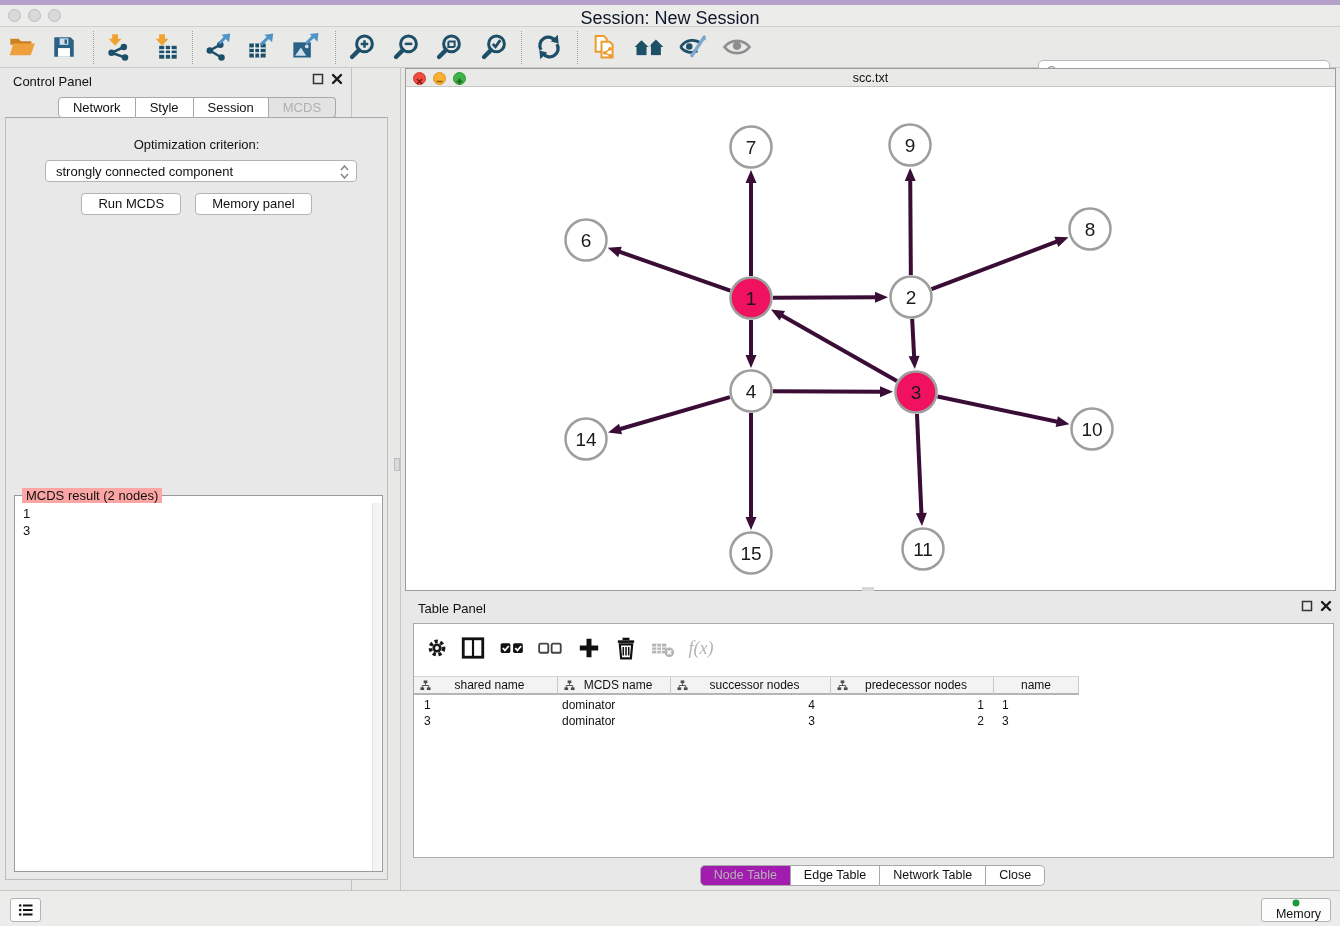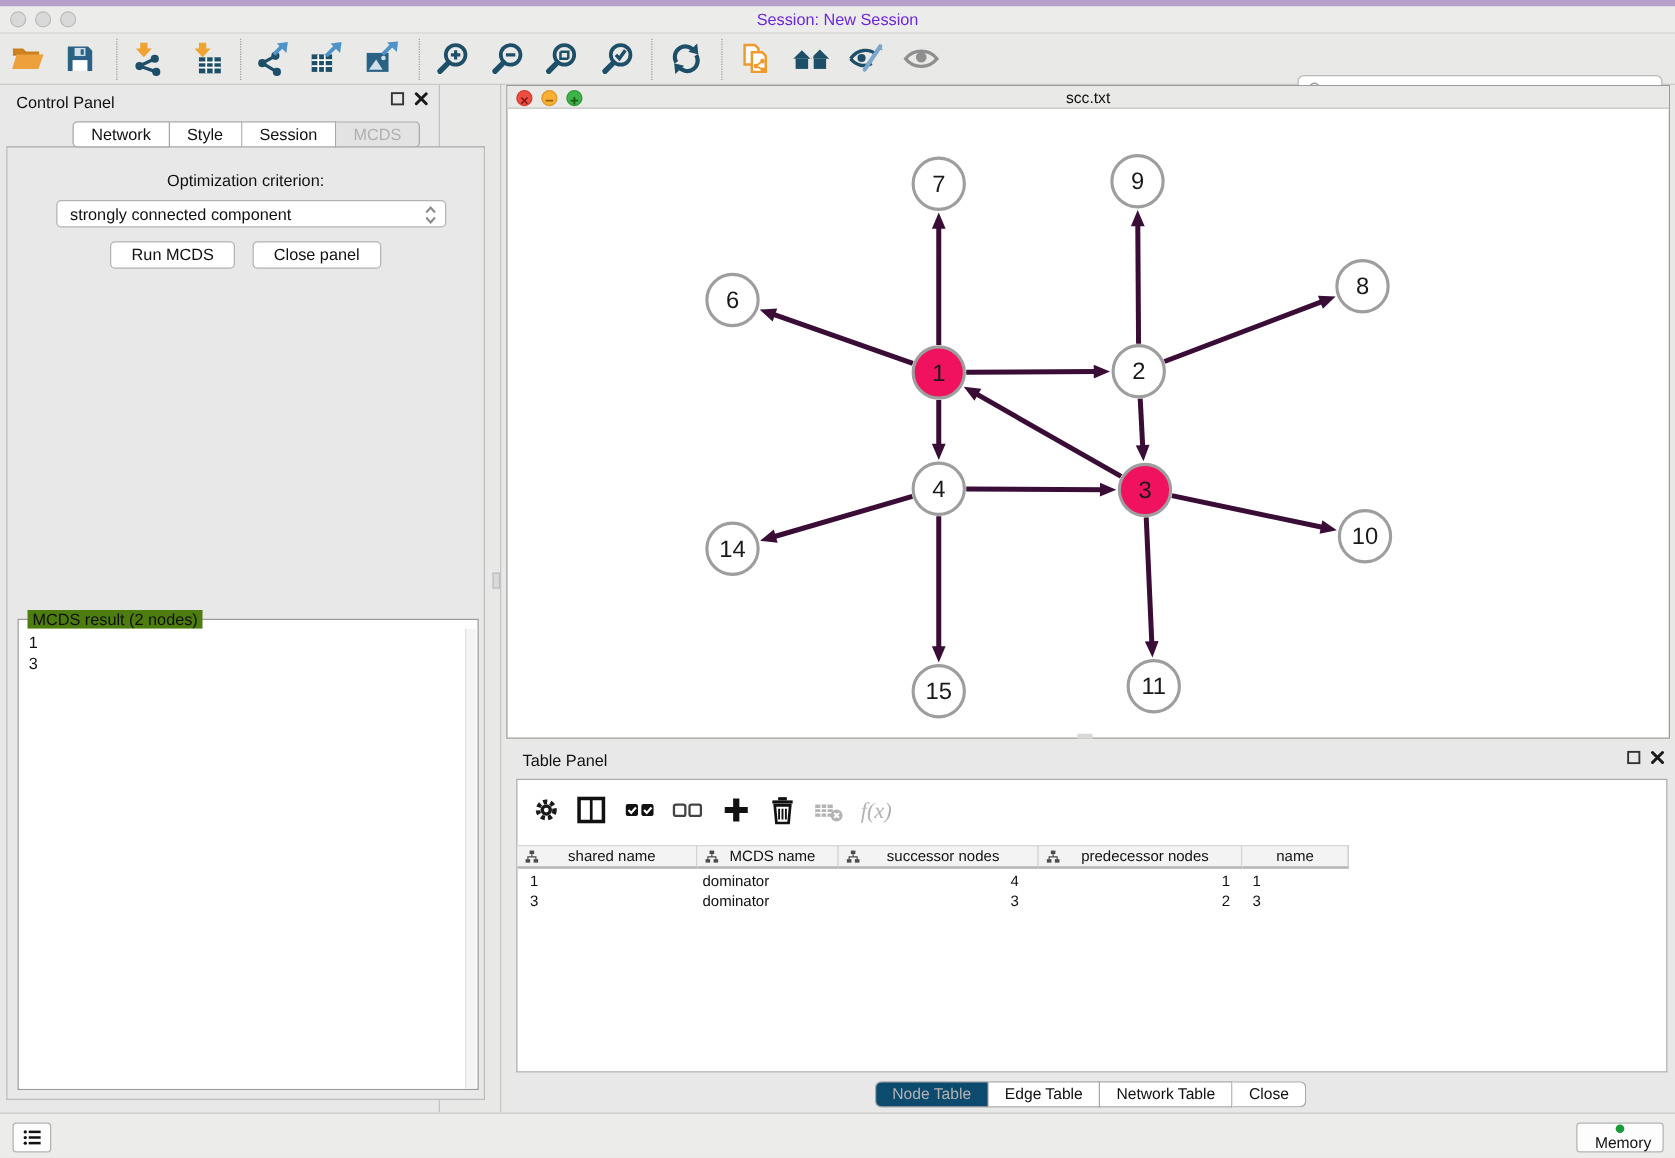--- a/index.html
+++ b/index.html
@@ -3,21 +3,21 @@
 <meta charset="utf-8">
 <style>
   * { margin:0; padding:0; box-sizing:border-box; }
   html,body { width:1340px; height:926px; overflow:hidden; }
   body { font-family:"Liberation Sans", sans-serif; background:#e8e8e7; position:relative; }
 
   
   .titlebar { position:absolute; left:0; top:0; width:1340px; height:27px; background:#ececea; border-bottom:1px solid #d0d0ce; }
   .topstrip { position:absolute; left:0; top:0; width:1340px; height:5px; background:#b5a0ca; }
   .tl-dot { position:absolute; top:9px; width:13px; height:13px; border-radius:50%; background:#d9d9d9; border:1px solid #bcbcbc; }
-  .win-title { position:absolute; left:0; top:8px; width:1340px; text-align:center; font-size:13px; color:#6d28d9; }
+  .win-title { position:absolute; left:0; top:8px; width:1340px; text-align:center; font-size:18px; color:#0f172a; }
 
   
   .toolbar { position:absolute; left:0; top:27px; width:1340px; height:41px; background:#e9e9e7; border-bottom:1px solid #c9c9c7; }
   .tbi { position:absolute; top:5px; width:30px; height:30px; display:flex; align-items:center; justify-content:center; }
   .tbsep { position:absolute; top:4px; height:33px; width:0; border-left:1px dotted #9f9f9f; }
   .searchbox { position:absolute; left:1038px; top:33px; width:292px; height:23px; background:#fff; border:1px solid #b9b9b9; border-radius:5px; display:flex; align-items:center; padding-left:6px; }
 
   
   .cpanel { position:absolute; left:0; top:68px; width:352px; height:822px; background:#e8e8e8; border-right:1px solid #c2c2c2; }
   .panel-head { position:relative; height:26px; }
@@ -28,21 +28,21 @@
   .ptab:first-child { border-left:1px solid #a8a8a8; border-radius:4px 0 0 4px; }
   .ptab:last-child { border-radius:0 4px 4px 0; }
   .ptab.active { background:#e3e3e3; color:#b0b0b0; }
   .cp-body { position:absolute; left:5px; top:49px; width:383px; height:763px; border:1px solid #bdbdbd; border-top:1px solid #a8a8a8; background:#e8e8e8; }
   .opt-label { position:absolute; left:0; top:19px; width:100%; text-align:center; font-size:13px; color:#111; }
   .cp-select { position:absolute; left:39px; top:42px; width:312px; height:22px; background:#fff; border:1px solid #b3b3b3; border-radius:4px; font-size:13px; color:#111; display:flex; align-items:center; padding-left:10px; }
   .cp-stepper { position:absolute; right:6px; top:2px; }
   .cp-btnrow { position:absolute; left:0; top:75px; width:100%; display:flex; justify-content:center; gap:14px; }
   .cbtn { height:22px; background:#fff; border:1px solid #b3b3b3; border-radius:4px; font-size:13px; color:#111; padding:0 16px; line-height:20px; }
   .result-group { position:absolute; left:8px; top:377px; width:369px; height:377px; border:1px solid #9a9a9a; background:#fff; }
-  .result-legend { position:absolute; left:7px; top:-8px; background:#4d7c0f; padding:0 4px; font-size:13px; color:#111; }
+  .result-legend { position:absolute; left:7px; top:-8px; background:#fca5a5; padding:0 4px; font-size:13px; color:#111; }
   .result-text { position:absolute; left:1px; top:7px; width:357px; height:368px; background:#fff; font-size:13px; color:#111; line-height:17px; padding:2px 0 0 7px; white-space:pre-line; }
   .result-scroll { position:absolute; right:1px; top:7px; width:9px; height:368px; background:#f4f4f4; border-left:1px solid #e2e2e2; }
 
   .vdivider { position:absolute; left:400px; top:68px; width:1px; height:822px; background:#c6c6c6; }
   .vhandle { position:absolute; left:394px; top:458px; width:6px; height:13px; background:#dadada; border:1px solid #bdbdbd; }
 
   
   .netwin { position:absolute; left:405px; top:68px; width:931px; height:523px; background:#fff; border:1px solid #9c9c9c; }
   .net-titlebar { position:absolute; left:0; top:0; width:929px; height:18px; background:#e9e9e7; border-bottom:1px solid #c6c6c4; }
   .net-title { position:absolute; left:0; top:2px; width:100%; text-align:center; font-size:12.5px; color:#111; }
@@ -59,21 +59,21 @@
   .grid-head { position:absolute; left:0; top:52px; height:19px; display:flex; }
   .gh-cell { height:19px; background:#f3f3f3; border-right:1px solid #c9c9c9; border-top:1px solid #d6d6d6; border-bottom:2px solid #b5b5b5; display:flex; align-items:center; justify-content:center; gap:5px; font-size:12px; color:#111; }
   .gh-cell .cicon { position:absolute; left:6px; }
   .grid-rows { position:absolute; left:0; top:73px; width:100%; }
   .grow { display:flex; height:16px; }
   .gcell { font-size:12px; color:#111; line-height:16px; overflow:hidden; }
   .tp-tabs { position:absolute; left:0; top:270px; width:935px; display:flex; justify-content:center; }
   .ttab { height:21px; line-height:19px; padding:0 13px; font-size:12.5px; color:#111; background:#fff; border:1px solid #a8a8a8; border-left:none; }
   .ttab:first-child { border-left:1px solid #a8a8a8; border-radius:5px 0 0 5px; }
   .ttab:last-child { border-radius:0 5px 5px 0; }
-  .ttab.active { background:#0c4a6e; color:#b3b3b3; }
+  .ttab.active { background:#a21caf; color:#b3b3b3; }
 
   
   .statusbar { position:absolute; left:0; top:890px; width:1340px; height:36px; background:#ececea; border-top:1px solid #c6c6c4; }
   .sb-btn { position:absolute; top:7px; height:24px; background:#fdfdfd; border:1px solid #b3b3b3; border-radius:3px; display:flex; align-items:center; justify-content:center; }
   .mem-label { font-size:12.5px; color:#111; margin-left:5px; }
 </style>
 </head>
 <body>
 
 <div class="titlebar">
@@ -249,21 +249,21 @@
       <span>strongly connected component</span>
       <span class="cp-stepper">
         <svg width="11" height="18" viewBox="0 0 11 18">
             <path d="M2,7 L5.5,3 L9,7" fill="none" stroke="#8a8a8a" stroke-width="1.6"></path>
             <path d="M2,11 L5.5,15 L9,11" fill="none" stroke="#8a8a8a" stroke-width="1.6"></path>
           </svg>
       </span>
     </div>
     <div class="cp-btnrow">
       <button class="cbtn">Run MCDS</button>
-      <button class="cbtn">Close panel</button>
+      <button class="cbtn">Memory panel</button>
     </div>
     <div class="result-group">
       <span class="result-legend">MCDS result (2 nodes)</span>
       <div class="result-text">1
 3</div>
       <div class="result-scroll"></div>
     </div>
   </div>
 </div>
 <div class="vdivider"></div>

